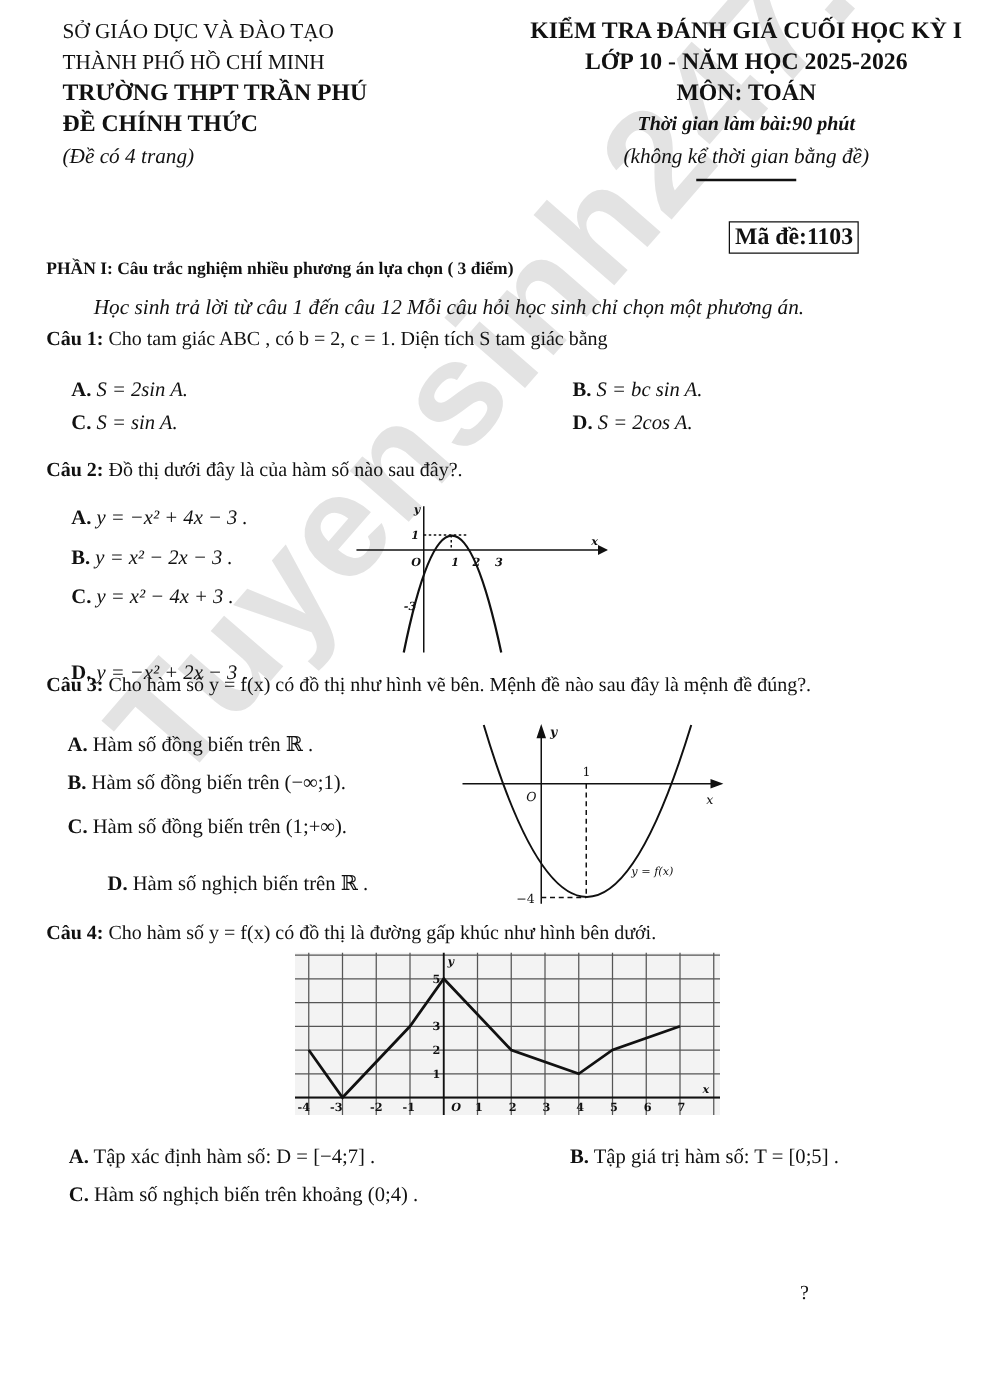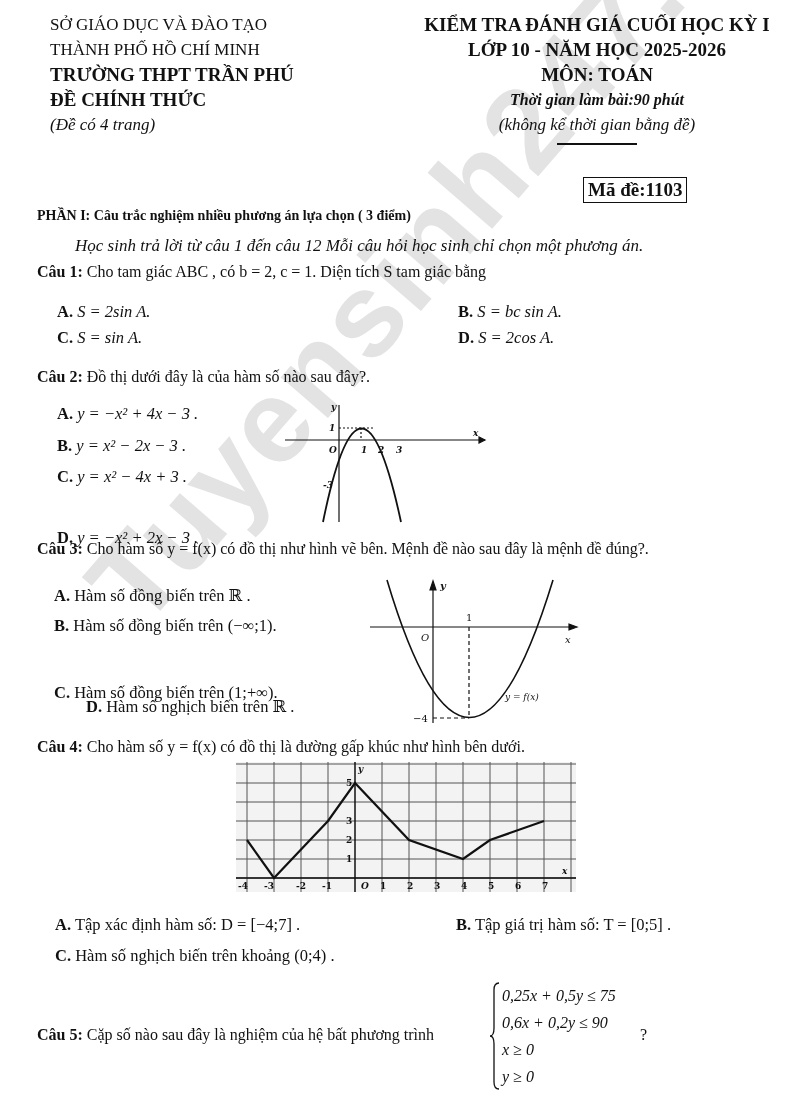--- a/index.html
+++ b/index.html
@@ -107,21 +107,21 @@
       <text x="38" y="88">-3</text>
     </g>
   </svg>
 
   <div class="q" style="top:540px;">
     <b>Câu 3:</b>
     <span>Cho hàm số y = f(x) có đồ thị như hình vẽ bên. Mệnh đề nào sau đây là mệnh đề đúng?.</span>
   </div>
   <div class="opt" style="left:54px;top:586px;"><b>A.</b> <span>Hàm số đồng biến trên ℝ .</span></div>
   <div class="opt" style="left:54px;top:616px;"><b>B.</b> <span>Hàm số đồng biến trên (−∞;1).</span></div>
-  <div class="opt" style="left:54px;top:683px;"><b>C.</b> <span>Hàm số đồng biến trên (1;+∞).</span></div>
+  <div class="opt" style="left:54px;top:651px;"><b>C.</b> <span>Hàm số đồng biến trên (1;+∞).</span></div>
   <div class="opt" style="left:54px;top:697px;margin-left:32px;"><b>D.</b> <span>Hàm số nghịch biến trên ℝ .</span></div>
 
   <svg class="graph" style="left:365px;top:575px;" width="220" height="150" viewBox="0 0 220 150">
     <g stroke="#111" fill="none" stroke-width="1.2">
       <line x1="5" y1="52" x2="210" y2="52"></line>
       <polygon points="212,52 204,49 204,55" fill="#111"></polygon>
       <line x1="68" y1="148" x2="68" y2="10"></line>
       <polygon points="68,6 65,15 71,15" fill="#111"></polygon>
       <line x1="104" y1="52" x2="104" y2="143" stroke-dasharray="4,3"></line>
       <line x1="68" y1="143" x2="104" y2="143" stroke-dasharray="4,3"></line>
@@ -187,27 +187,14 @@
       <text x="110" y="81">2</text>
       <text x="110" y="62">3</text>
       <text x="110" y="24">5</text>
     </g>
   </svg>
 
   <div class="opt" style="left:55px;top:915px;"><b>A.</b> <span>Tập xác định hàm số: D = [−4;7] .</span></div>
   <div class="opt" style="left:456px;top:915px;"><b>B.</b> <span>Tập giá trị hàm số: T = [0;5] .</span></div>
   <div class="opt" style="left:55px;top:946px;"><b>C.</b> <span>Hàm số nghịch biến trên khoảng (0;4) .</span></div>
 
-  <div class="q" style="top:1026px;">
-    <b>Câu 5:</b>
-    <span>Cặp số nào sau đây là nghiệm của hệ bất phương trình</span>
-  </div>
-  <div class="brace-sys">
-    <svg class="brace" viewBox="0 0 10 108">
-      <path d="M9 1 Q4 1 4 8 L4 46 Q4 54 0 54 Q4 54 4 62 L4 100 Q4 107 9 107" fill="none" stroke="#111" stroke-width="1.3"></path>
-    </svg>
-    <div class="sys-row">0,25x + 0,5y ≤ 75</div>
-    <div class="sys-row">0,6x + 0,2y ≤ 90</div>
-    <div class="sys-row">x ≥ 0</div>
-    <div class="sys-row">y ≥ 0</div>
-  </div>
   <div class="abs" style="left:640px;top:1026px;font-size:16px;">?</div>
 </div>
 
 </body></html>

